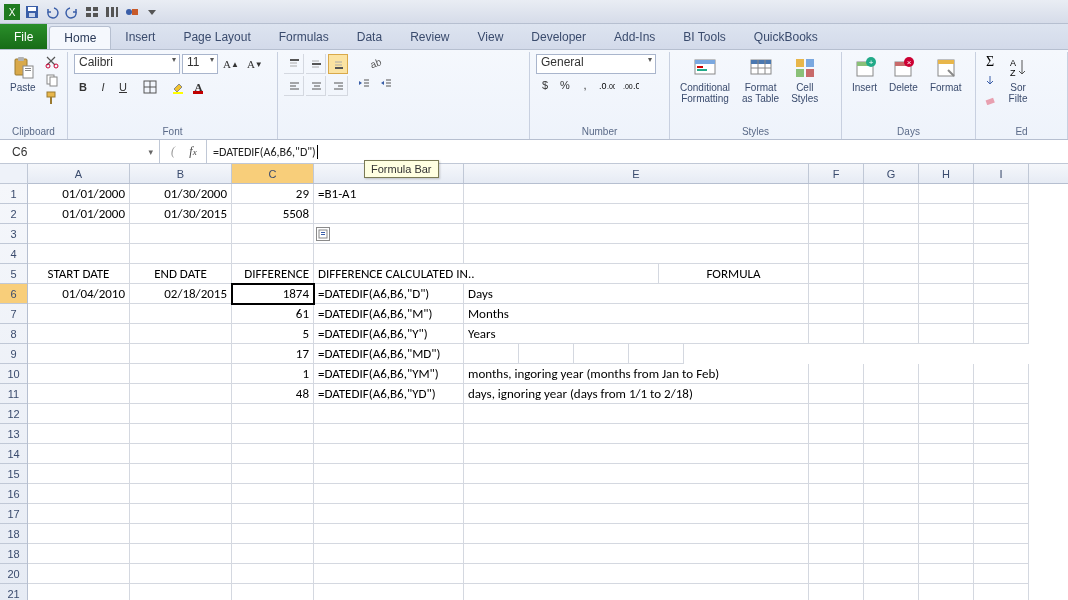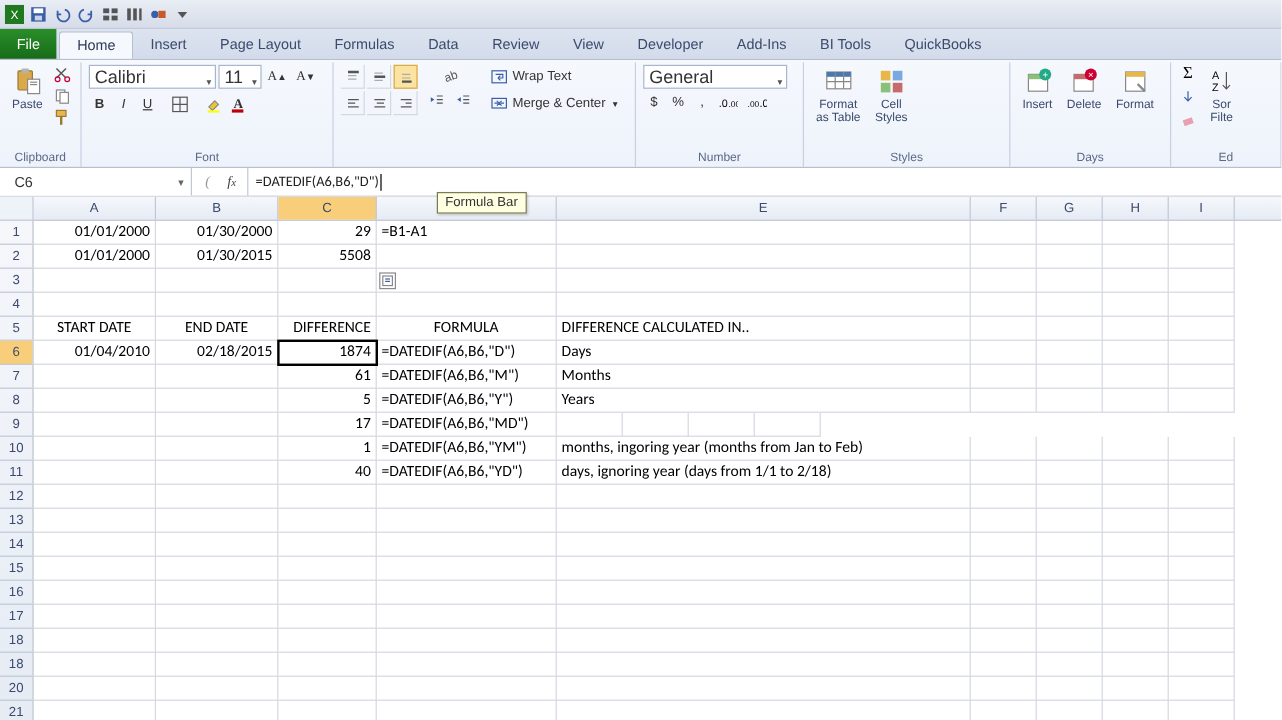--- a/index.html
+++ b/index.html
@@ -86,22 +86,22 @@
   .group-body { display:flex; align-items:flex-start; gap:4px; flex:1; }
   .group-label { text-align:center; color:#5a6a88; font-size:10px; padding:1px 0 2px 0; }
   .big-btn { display:flex; flex-direction:column; align-items:center; gap:2px; padding:2px 4px; cursor:pointer; }
   .big-btn svg { width:24px; height:24px; }
   .big-btn span { font-size:10px; color:#3a4b6d; text-align:center; line-height:1.1; }
   .mini-stack { display:flex; flex-direction:column; gap:2px; }
   .mini-stack .mini { width:16px; height:16px; display:flex; align-items:center; justify-content:center; cursor:pointer; }
   .font-row1 { display:flex; align-items:center; gap:2px; }
   .font-row2 { display:flex; align-items:center; gap:2px; margin-top:4px; }
   .combo {
-    height:20px; border:1px solid #a9b5cc; background:#fff; display:flex; align-items:flex-end;
-    padding:0 14px 0 4px; position:relative; font-size:15px; color:#333;
+    height:20px; border:1px solid #a9b5cc; background:#fff; display:flex; align-items:flex-start;
+    padding:0 14px 0 4px; position:relative; font-size:12px; color:#333;
   }
   .combo::after {
     content:"▾"; position:absolute; right:3px; font-size:8px; color:#555;
   }
   .btnlet {
     min-width:18px; height:18px; border:1px solid transparent; display:flex; align-items:center;
     justify-content:center; font-size:11px; color:#333; cursor:pointer; padding:0 2px;
   }
   .align-grid { display:grid; grid-template-columns:repeat(3,20px); grid-auto-rows:20px; gap:2px; }
   .align-grid .cell { width:20px; height:20px; display:flex; align-items:center; justify-content:center; cursor:pointer; }
@@ -382,39 +382,20 @@
           <div class="btnlet">
               <svg width="14" height="14">
                 <path d="M2 7 L5 5 L5 9 Z" fill="#3a5ea8"></path>
                 <line x1="7" y1="4" x2="12" y2="4" stroke="#555"></line>
                 <line x1="7" y1="7" x2="12" y2="7" stroke="#555"></line>
                 <line x1="7" y1="10" x2="12" y2="10" stroke="#555"></line>
               </svg>
             </div>
         </div>
       </div>
-      <div class="wrap-merge">
-        <div class="wide-btn">
-          <svg width="14" height="14">
-              <rect x="1" y="2" width="12" height="10" fill="none" stroke="#3a5ea8"></rect>
-              <path d="M4 5 L10 5 L10 8 L6 8" fill="none" stroke="#3a5ea8"></path>
-              <path d="M6 8 L8 6 M6 8 L8 10" stroke="#3a5ea8"></path>
-            </svg>
-          <span>Wrap Text</span>
-        </div>
-        <div class="wide-btn">
-          <svg width="14" height="14">
-              <rect x="1" y="3" width="12" height="8" fill="none" stroke="#3a5ea8"></rect>
-              <path d="M3 7 L6 7 M11 7 L8 7" stroke="#3a5ea8"></path>
-              <path d="M5 5 L7 7 L5 9 M9 5 L7 7 L9 9" stroke="#3a5ea8" fill="none"></path>
-            </svg>
-          <span>Merge &amp; Center</span>
-          <span style="font-size:8px;margin-left:2px">▾</span>
-        </div>
-      </div>
     </div>
   </div>
 
   <div class="group" style="width:140px">
     <div class="num-col" style="flex:1">
       <div class="combo num-combo">
           <span>General</span>
         </div>
       <div class="num-row">
         <div class="btnlet">$</div>
@@ -432,20 +413,30 @@
               <text x="10" y="10" font-size="9">.0</text>
             </svg>
           </div>
       </div>
     </div>
     <div class="group-label">Number</div>
   </div>
 
   <div class="group" style="width:172px">
     <div class="group-body">
+      <div class="big-btn">
+        <svg viewBox="0 0 24 24">
+            <rect x="2" y="4" width="20" height="14" fill="#fff" stroke="#888"></rect>
+            <rect x="2" y="4" width="20" height="4" fill="#7aa8e0"></rect>
+            <rect x="4" y="10" width="6" height="2" fill="#c00"></rect>
+            <rect x="4" y="13" width="10" height="2" fill="#2a8"></rect>
+          </svg>
+        <span style="white-space:pre-line">Conditional
+Formatting</span>
+      </div>
       <div class="big-btn">
         <svg viewBox="0 0 24 24">
             <rect x="2" y="4" width="20" height="14" fill="#fff" stroke="#888"></rect>
             <rect x="2" y="4" width="20" height="4" fill="#4a78b0"></rect>
             <line x1="9" y1="4" x2="9" y2="18" stroke="#888"></line>
             <line x1="16" y1="4" x2="16" y2="18" stroke="#888"></line>
             <line x1="2" y1="12" x2="22" y2="12" stroke="#888"></line>
           </svg>
         <span style="white-space:pre-line">Format
 as Table</span>
@@ -618,22 +609,22 @@
         <div class="cell left" style="width: 345px;"></div>
         <div class="cell left" style="width: 55px;"></div>
         <div class="cell left" style="width: 55px;"></div>
         <div class="cell left" style="width: 55px;"></div>
         <div class="cell left" style="width: 55px;"></div>
       </div>
       <div class="row">
         <div class="cell center" style="width: 102px;">START DATE</div>
         <div class="cell center" style="width: 102px;">END DATE</div>
         <div class="cell right" style="width: 82px;">DIFFERENCE</div>
+        <div class="cell left overflow" style="width: 345px;">DIFFERENCE CALCULATED IN..</div>
         <div class="cell center" style="width: 150px;">FORMULA</div>
-        <div class="cell left overflow" style="width: 345px;">DIFFERENCE CALCULATED IN..</div>
         <div class="cell left" style="width: 55px;"></div>
         <div class="cell left" style="width: 55px;"></div>
         <div class="cell left" style="width: 55px;"></div>
         <div class="cell left" style="width: 55px;"></div>
       </div>
       <div class="row">
         <div class="cell right" style="width: 102px;">01/04/2010</div>
         <div class="cell right" style="width: 102px;">02/18/2015</div>
         <div class="cell right active-cell" style="width: 82px;">1874</div>
         <div class="cell left overflow" style="width: 150px;">=DATEDIF(A6,B6,"D")</div>
@@ -682,21 +673,21 @@
         <div class="cell left overflow" style="width: 150px;">=DATEDIF(A6,B6,"YM")</div>
         <div class="cell left overflow" style="width: 345px;">months, ingoring year (months from Jan to Feb)</div>
         <div class="cell left" style="width: 55px;"></div>
         <div class="cell left" style="width: 55px;"></div>
         <div class="cell left" style="width: 55px;"></div>
         <div class="cell left" style="width: 55px;"></div>
       </div>
       <div class="row">
         <div class="cell right" style="width: 102px;"></div>
         <div class="cell right" style="width: 102px;"></div>
-        <div class="cell right" style="width: 82px;">40</div>
+        <div class="cell right" style="width: 82px;">48</div>
         <div class="cell left overflow" style="width: 150px;">=DATEDIF(A6,B6,"YD")</div>
         <div class="cell left overflow" style="width: 345px;">days, ignoring year (days from 1/1 to 2/18)</div>
         <div class="cell left" style="width: 55px;"></div>
         <div class="cell left" style="width: 55px;"></div>
         <div class="cell left" style="width: 55px;"></div>
         <div class="cell left" style="width: 55px;"></div>
       </div>
       <div class="row">
         <div class="cell right" style="width: 102px;"></div>
         <div class="cell right" style="width: 102px;"></div>

